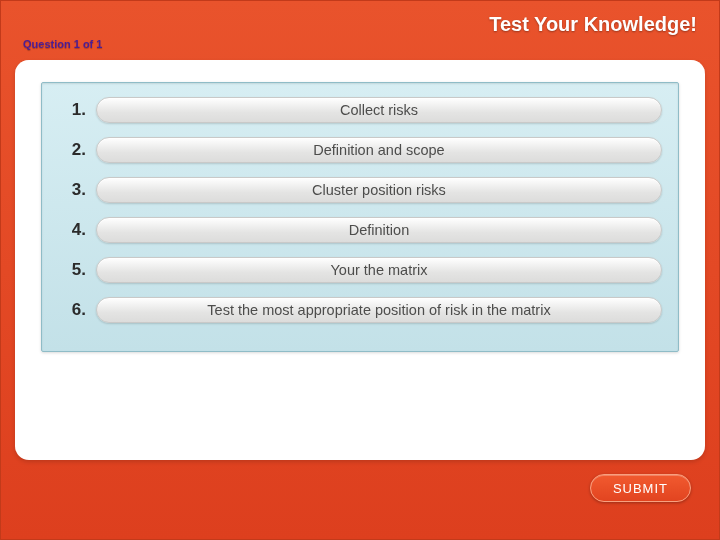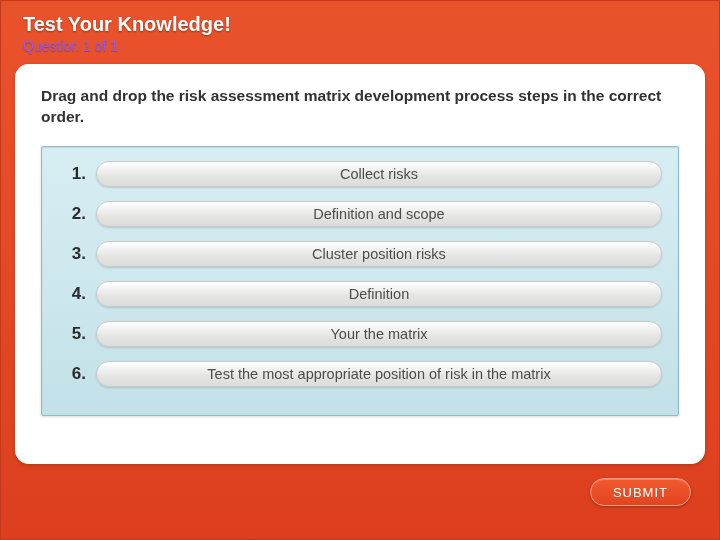--- a/index.html
+++ b/index.html
@@ -10,26 +10,28 @@
     border: 1px solid #c23a1a;
   }
   .header {
     padding: 12px 22px 10px 22px;
   }
   .title {
     color: #ffffff;
     font-size: 20px;
     font-weight: 600;
     text-shadow: 0 1px 2px rgba(0,0,0,0.35);
+    text-align: right;
   }
   .subtitle {
-    color: #8b5cf6;
-    font-size: 14px;
+    color: #4c1d95;
+    font-size: 11px;
     margin-top: 2px;
     text-shadow: 0 1px 1px rgba(0,0,0,0.25);
+    font-weight: bold;
   }
   .card {
     background: #ffffff;
     margin: 0 14px;
     border-radius: 14px;
     padding: 22px 26px 20px 26px;
     height: 400px;
     box-shadow: inset 0 1px 0 rgba(255,255,255,0.5), 0 2px 4px rgba(0,0,0,0.15);
   }
   .instruction {
@@ -97,21 +99,20 @@
 </style>
 </head>
 <body>
 
 <div class="header">
   <div class="title">Test Your Knowledge!</div>
   <div class="subtitle">Question 1 of 1</div>
 </div>
 
 <div class="card">
-  <div class="instruction">Drag and drop the risk assessment matrix development process steps in the correct order.</div>
 
   <div class="panel">
     <div class="row">
       <div class="num">1.</div>
       <div class="pill">Collect risks</div>
     </div>
     <div class="row">
       <div class="num">2.</div>
       <div class="pill">Definition and scope</div>
     </div>

